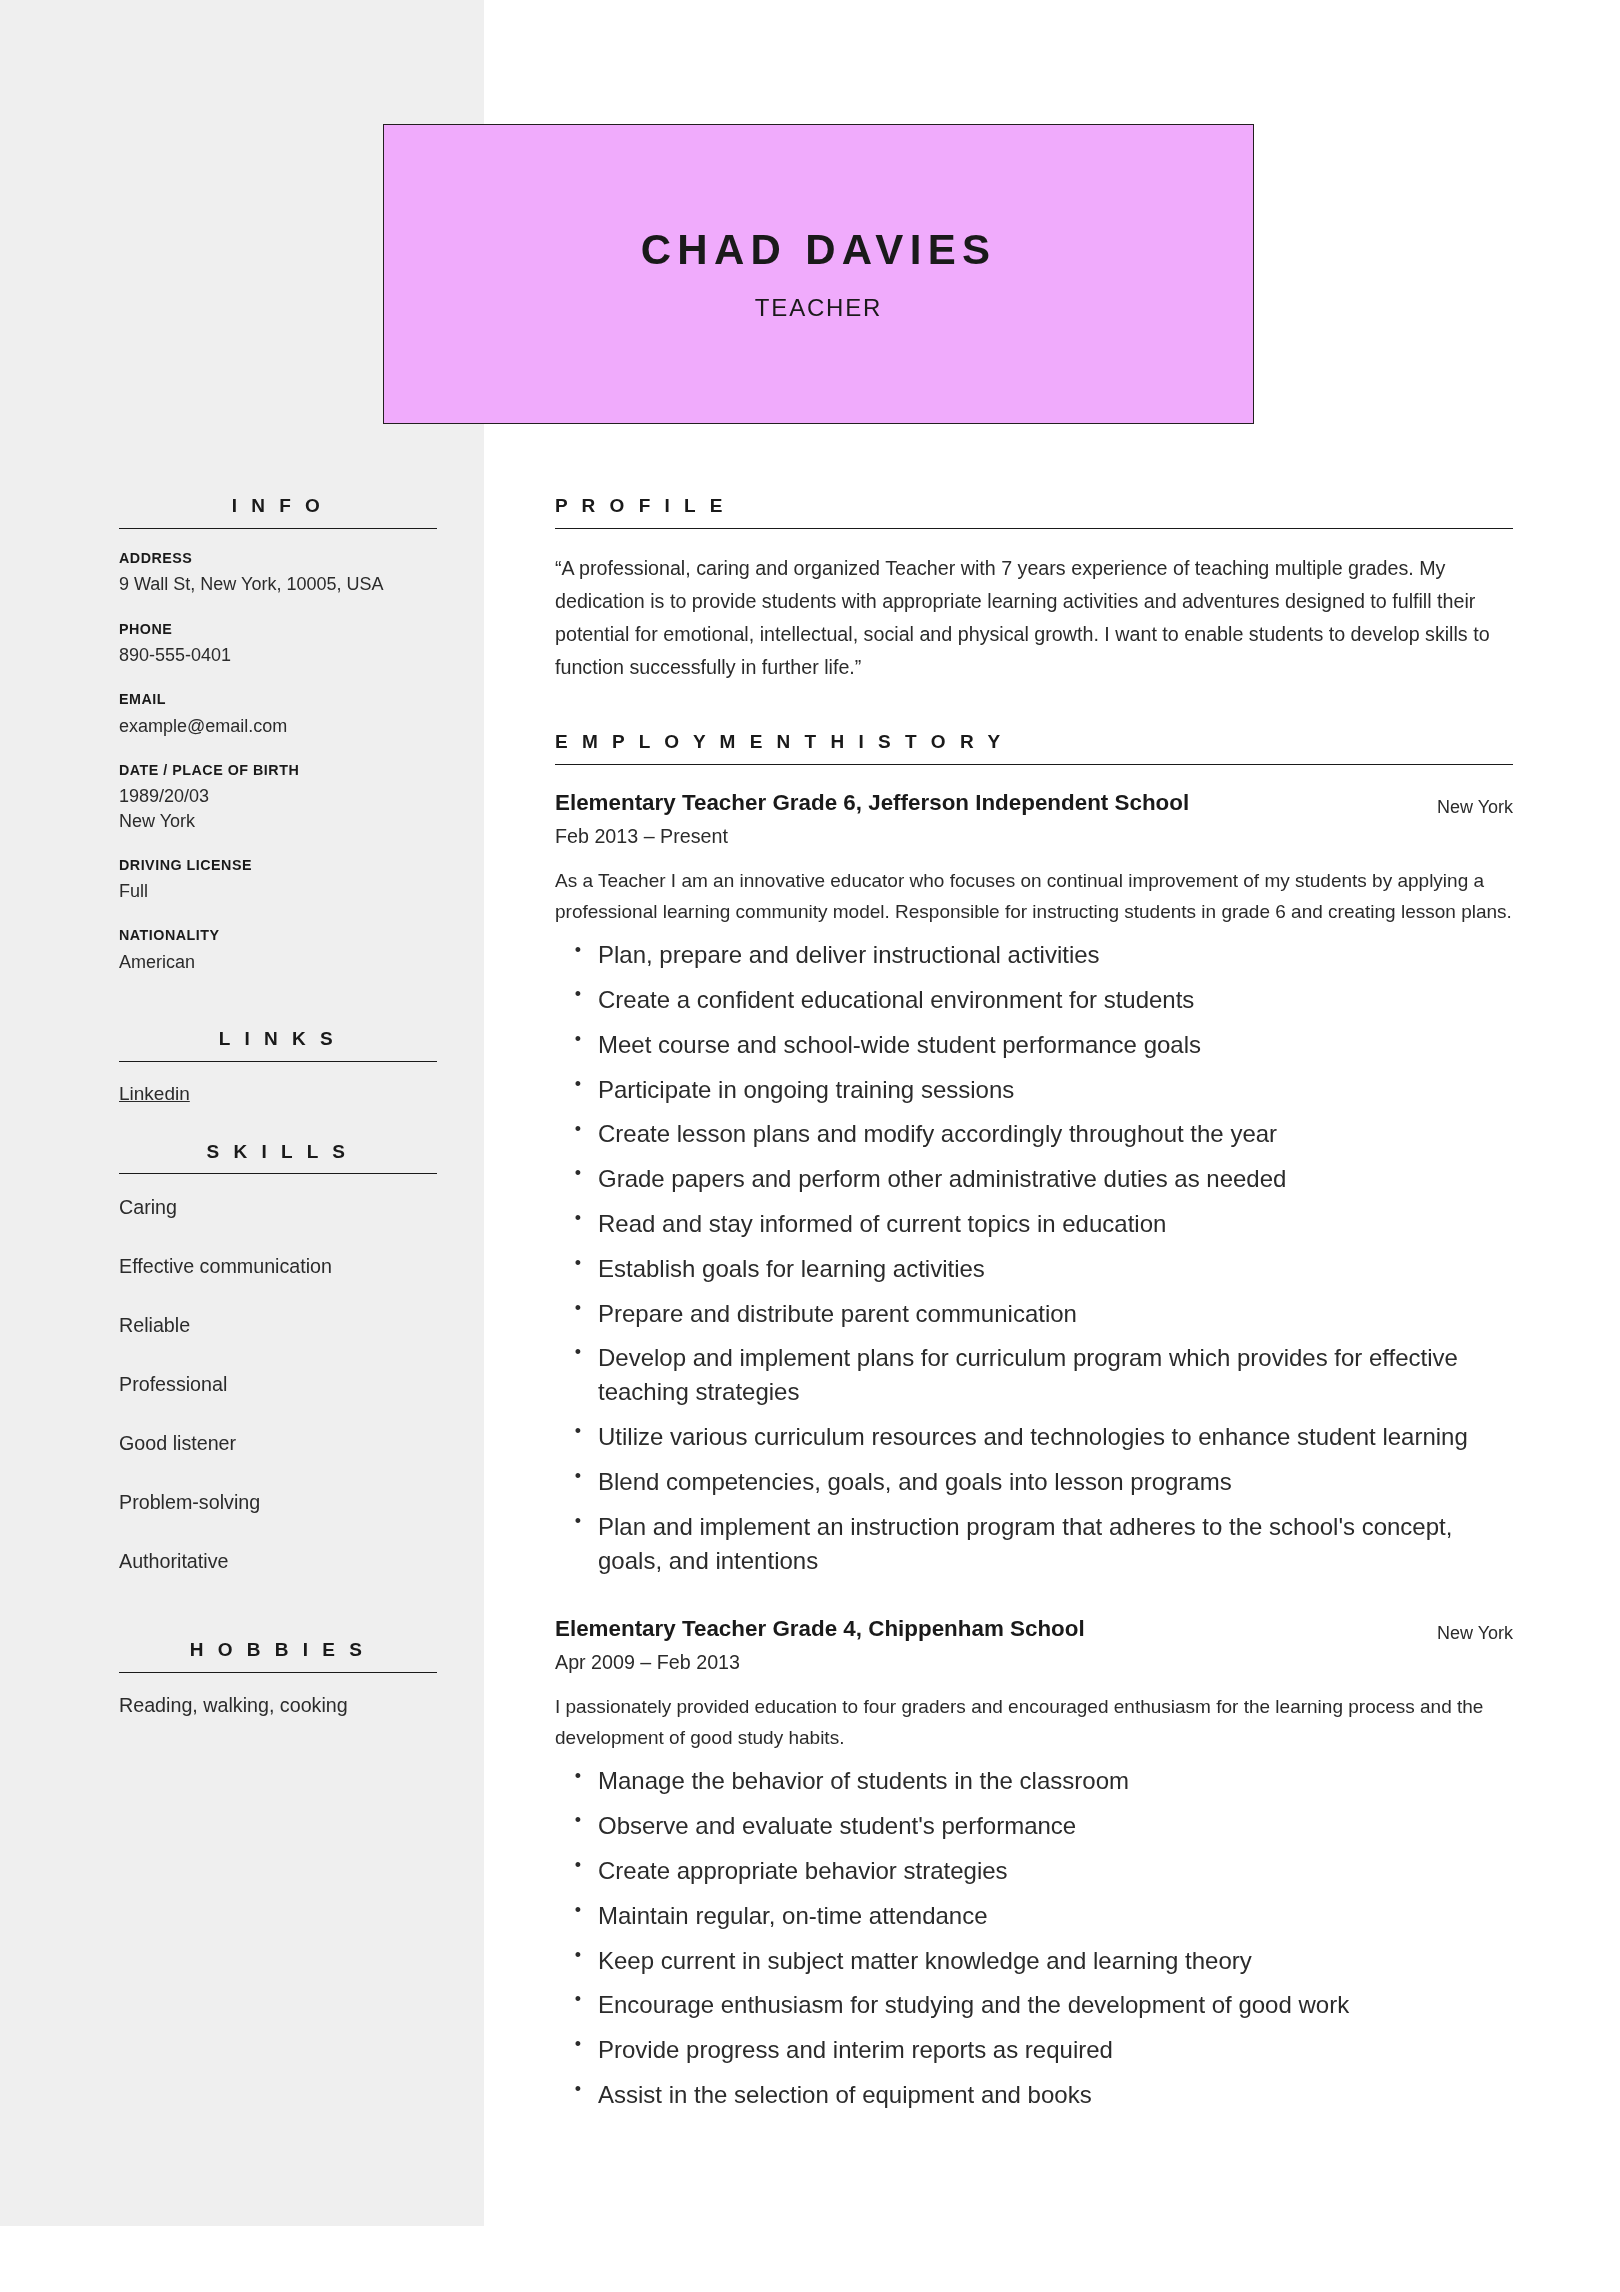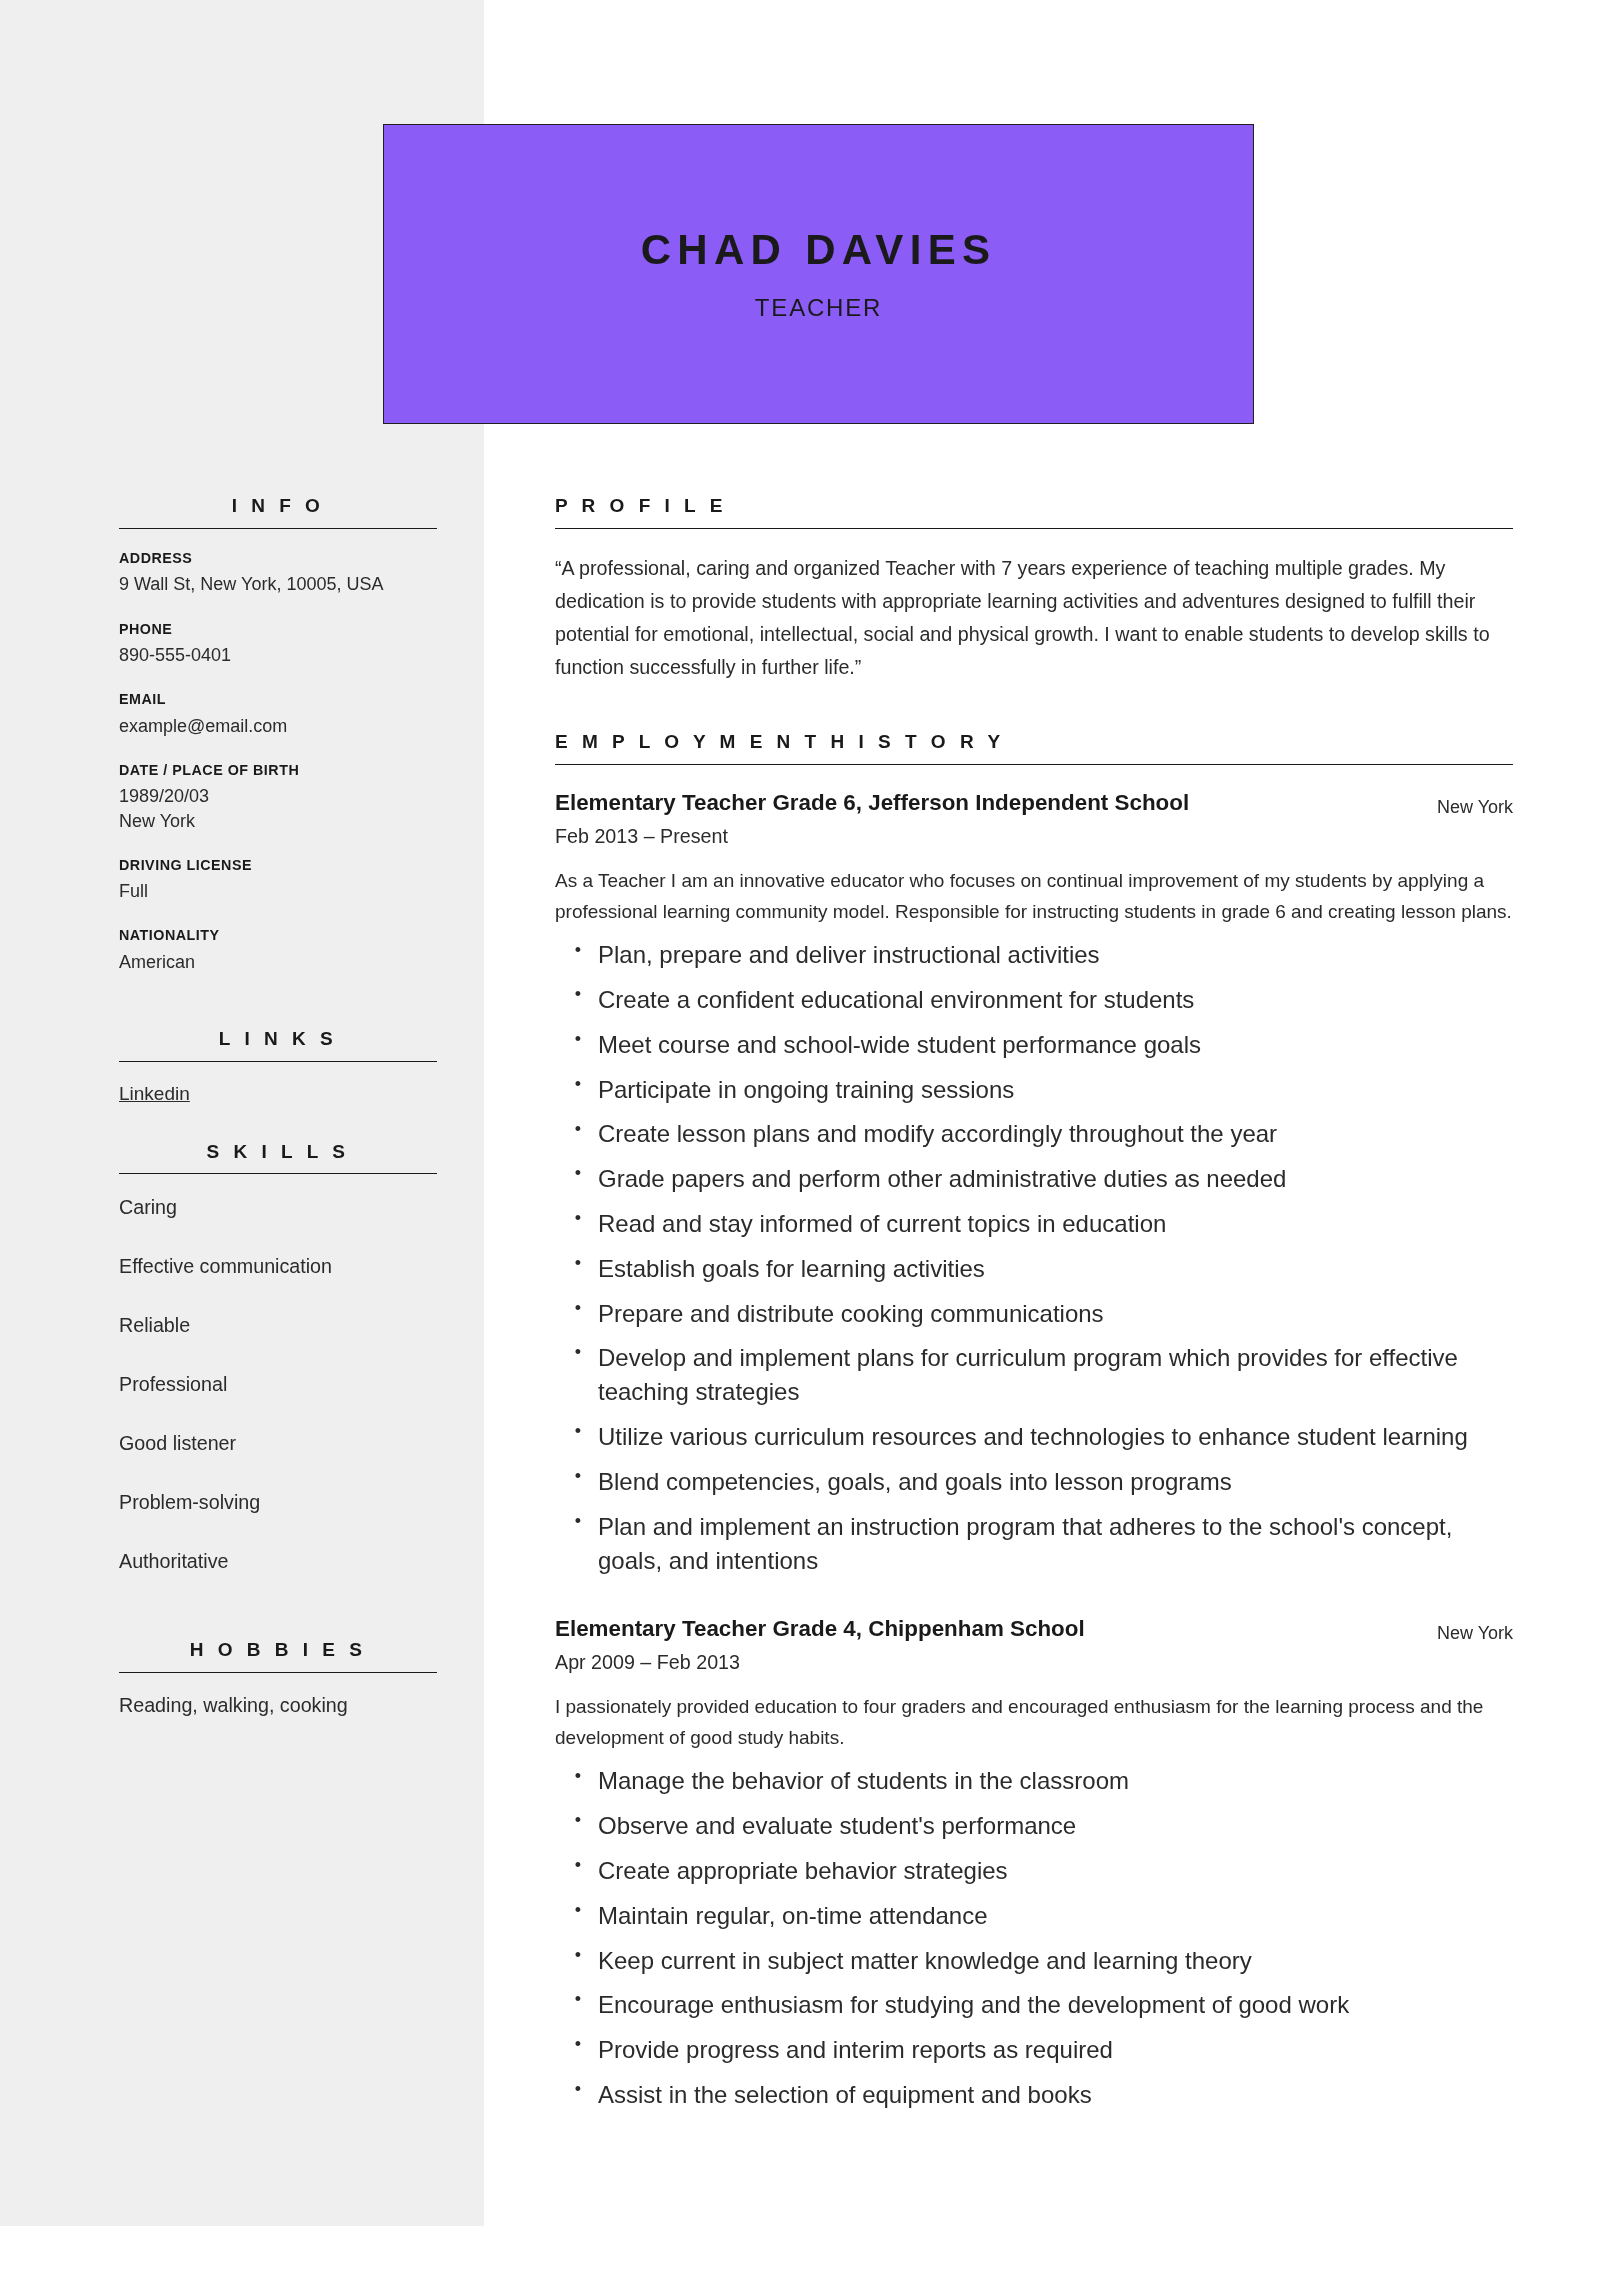--- a/index.html
+++ b/index.html
@@ -34,21 +34,21 @@
   }
 
   
   .name-box {
     position: absolute;
     left: 383px;
     top: 124px;
     width: 871px;
     height: 300px;
     border: 1.8px solid #231f20;
-    background: #8b5cf6;
+    background: #f0abfc;
     display: flex;
     flex-direction: column;
     align-items: center;
     justify-content: center;
   }
   .name {
     font-size: 42px;
     font-weight: bold;
     letter-spacing: 6.3px;
     color: #1a1a1a;
@@ -263,21 +263,21 @@
           <div class="job-desc">As a Teacher I am an innovative educator who focuses on continual improvement of my students by applying a professional learning community model. Responsible for instructing students in grade 6 and creating lesson plans.</div>
           <ul class="bullets">
             <li>Plan, prepare and deliver instructional activities</li>
             <li>Create a confident educational environment for students</li>
             <li>Meet course and school-wide student performance goals</li>
             <li>Participate in ongoing training sessions</li>
             <li>Create lesson plans and modify accordingly throughout the year</li>
             <li>Grade papers and perform other administrative duties as needed</li>
             <li>Read and stay informed of current topics in education</li>
             <li>Establish goals for learning activities</li>
-            <li>Prepare and distribute cooking communications</li>
+            <li>Prepare and distribute parent communication</li>
             <li>Develop and implement plans for curriculum program which provides for effective teaching strategies</li>
             <li>Utilize various curriculum resources and technologies to enhance student learning</li>
             <li>Blend competencies, goals, and goals into lesson programs</li>
             <li>Plan and implement an instruction program that adheres to the school's concept, goals, and intentions</li>
           </ul>
         </div>
         <div class="job">
           <div class="job-header">
             <div class="job-role">Elementary Teacher Grade 4, Chippenham School</div>
             <div class="job-location">New York</div>

